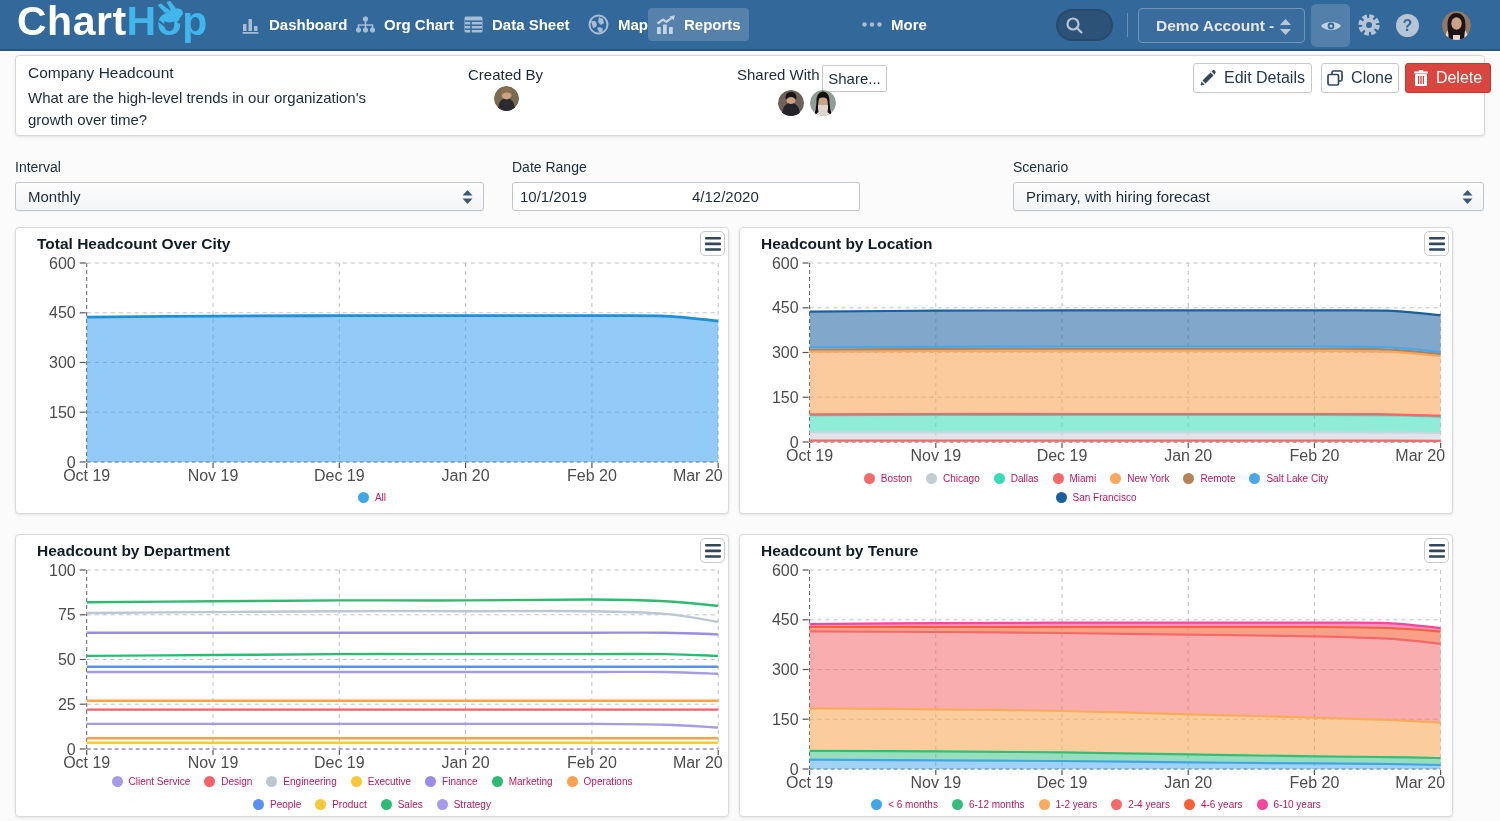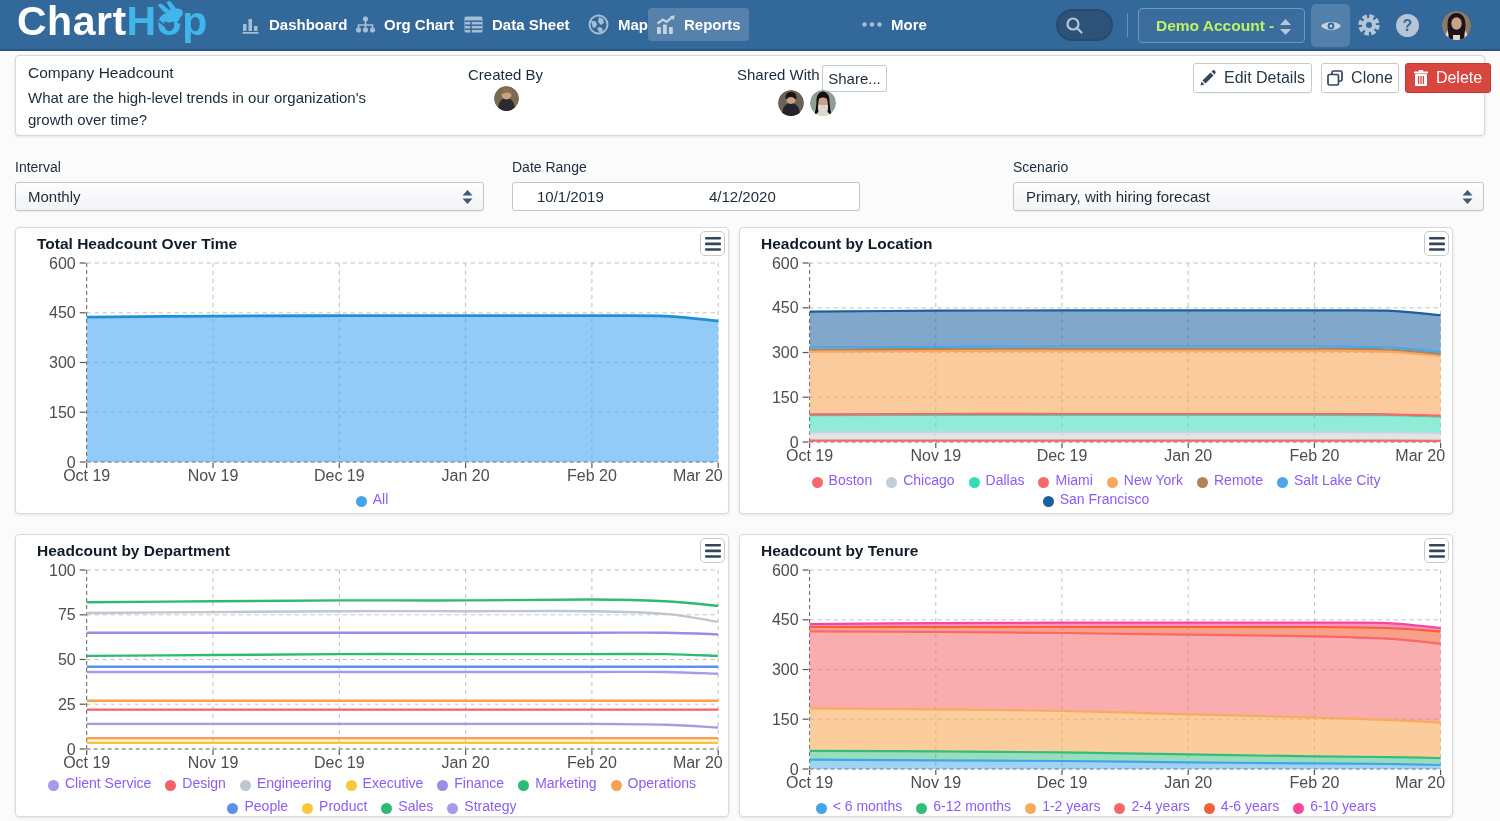--- a/index.html
+++ b/index.html
@@ -11,21 +11,21 @@
   letter-spacing:0.5px}
 #logo .hop{color:#41b6ea}
 .nitem{position:absolute;top:0;height:49px;display:flex;align-items:center;gap:9px;
   color:#fff;font-size:15px;font-weight:bold}
 .nitem svg{flex:0 0 auto}
 .nactive{background:rgba(255,255,255,0.17);border-radius:4px;padding:0 8px;top:8px;height:33px;gap:7px}
 #search{position:absolute;left:1056px;top:9px;width:57px;height:32px;border-radius:16px;
   background:#2c5278;border:2px solid #274a6d;display:flex;align-items:center;padding-left:7px}
 #navdiv{position:absolute;left:1127px;top:13px;width:1px;height:24px;background:rgba(255,255,255,0.28)}
 #demo{position:absolute;left:1138px;top:8px;width:167px;height:35px;background:#3a6d9e;
-  border:1px solid #7396b8;border-radius:4px;color:#bef264;font-size:15.5px;font-weight:bold;
+  border:1px solid #7396b8;border-radius:4px;color:#e5e5e5;font-size:15.5px;font-weight:bold;
   display:flex;align-items:center;padding-left:17px}
 #eyebtn{position:absolute;left:1311px;top:4px;width:39px;height:43px;
   background:rgba(255,255,255,0.16);border-radius:5px;display:flex;align-items:center;justify-content:center}
 #help{position:absolute;left:1396px;top:14px;width:23px;height:23px;border-radius:50%;
   background:#b5c5d6;color:#33689a;font-size:16px;font-weight:bold;text-align:center;line-height:23px}
 
 #hcard{position:absolute;left:15px;top:55px;width:1470px;height:81px;background:#fff;
   border:1px solid #d5d8db;border-radius:4px;box-shadow:0 1px 3px rgba(0,0,0,0.1)}
 #hcard .t{position:absolute;left:12px;top:8px;font-size:15.5px;font-weight:normal;color:#1c2b39}
 #hcard .d{position:absolute;left:12px;top:31px;font-size:15px;color:#1c2b39;line-height:22px;width:380px}
@@ -38,29 +38,29 @@
   border-radius:3px;font-size:16px;color:#25374a;display:flex;align-items:center;
   justify-content:center;gap:8px;box-shadow:0 1px 1px rgba(0,0,0,0.04)}
 #delbtn{background:#d9453f;border-color:#c23a35;color:#fff}
 
 .flabel{position:absolute;font-size:14px;color:#1c2b39}
 .sel{position:absolute;top:182px;height:29px;background:linear-gradient(#fdfdfe,#f3f4f6);border:1px solid #c2c7cb;
   border-radius:3px;font-size:15px;color:#1c2b39;display:flex;align-items:center;
   padding-left:12px;box-shadow:0 1px 1px rgba(0,0,0,0.05)}
 .sel .car{position:absolute;right:10px;top:7px}
 .din{position:absolute;top:182px;height:29px;background:#fff;border:1px solid #c2c7cb;
-  font-size:15px;color:#1c2b39;display:flex;align-items:center;padding-left:24px}
+  font-size:15px;color:#1c2b39;display:flex;align-items:center;padding-left:7px}
 
 .panel{position:absolute;background:#fff;border:1px solid #d8dbde;border-radius:4px;
   box-shadow:0 1px 3px rgba(0,0,0,0.1)}
 .ptitle{position:absolute;left:21px;top:7px;font-size:15.5px;font-weight:bold;color:#121c26}
 .hamb{position:absolute;right:3px;top:3px;width:25px;height:25px;border:1px solid #c9c9c9;
   border-radius:5px;display:flex;align-items:center;justify-content:center;background:#fff}
 .lrow{position:absolute;left:0;width:100%;display:flex;justify-content:center;gap:14px;height:19px}
-.li{display:flex;align-items:flex-end;font-size:14px;color:#8b5cf6;white-space:nowrap}
+.li{display:flex;align-items:center;font-size:10px;color:#be185d;white-space:nowrap}
 .ld{width:11px;height:11px;border-radius:50%;margin-right:6px;flex:0 0 auto}
 </style></head><body>
 <div id="nav">
   <div id="logo">Chart<span class="hop">H<span id="oo">o</span>p</span></div>
   <svg class="abs" style="left:0;top:0" width="240" height="50" viewBox="0 0 240 50">
       <ellipse cx="173" cy="15.5" rx="10.5" ry="6" fill="#41b6ea" transform="rotate(-24 173 15.5)"></ellipse>
       <path d="M165 13 L157.5 5 L161 3.5 L170 10.5z" fill="#41b6ea"></path>
       <path d="M171 10.5 L166.5 2 L170 0.8 L176 8.5z" fill="#41b6ea"></path>
       <line x1="178" y1="23" x2="184" y2="17" stroke="#33689a" stroke-width="2.6"></line>
       <line x1="159" y1="21" x2="165" y2="26" stroke="#33689a" stroke-width="2.2"></line>
@@ -218,21 +218,21 @@
       <path d="M5.5 14 L10.5 8.5 H0.5z"></path>
     </svg></div>
 <div class="din" style="left:512px;width:174px;border-radius:3px 0 0 3px">10/1/2019</div>
 <div class="din" style="left:685px;width:175px;border-left:none;border-radius:0 3px 3px 0">4/12/2020</div>
 <div class="sel" style="left:1013px;width:471px">Primary, with hiring forecast
   <svg class="car" width="11" height="14" viewBox="0 0 11 14" fill="#3c5a75">
       <path d="M5.5 0 L10.5 5.5 H0.5z"></path>
       <path d="M5.5 14 L10.5 8.5 H0.5z"></path>
     </svg></div>
 <div class="panel" style="left:15px;top:227px;width:714px;height:287px">
-    <div class="ptitle">Total Headcount Over Time</div>
+    <div class="ptitle">Total Headcount Over City</div>
     <div class="hamb">
       <svg width="16" height="14" viewBox="0 0 16 14">
         <rect x="0" y="0" width="16" height="2.6" rx="1" fill="#33475c"></rect>
         <rect x="0" y="5.6" width="16" height="2.6" rx="1" fill="#33475c"></rect>
         <rect x="0" y="11.2" width="16" height="2.6" rx="1" fill="#33475c"></rect>
       </svg>
     </div>
     <svg width="714" height="260" style="position:absolute;left:0;top:0;overflow:visible">
       <style>text.al{font:16px 'Liberation Sans',sans-serif;fill:#4d4d4d}</style>
       <line x1="70.7" y1="184.2" x2="702.2" y2="184.2" stroke="#c0c0c0" stroke-width="1" stroke-dasharray="4,4"></line>

